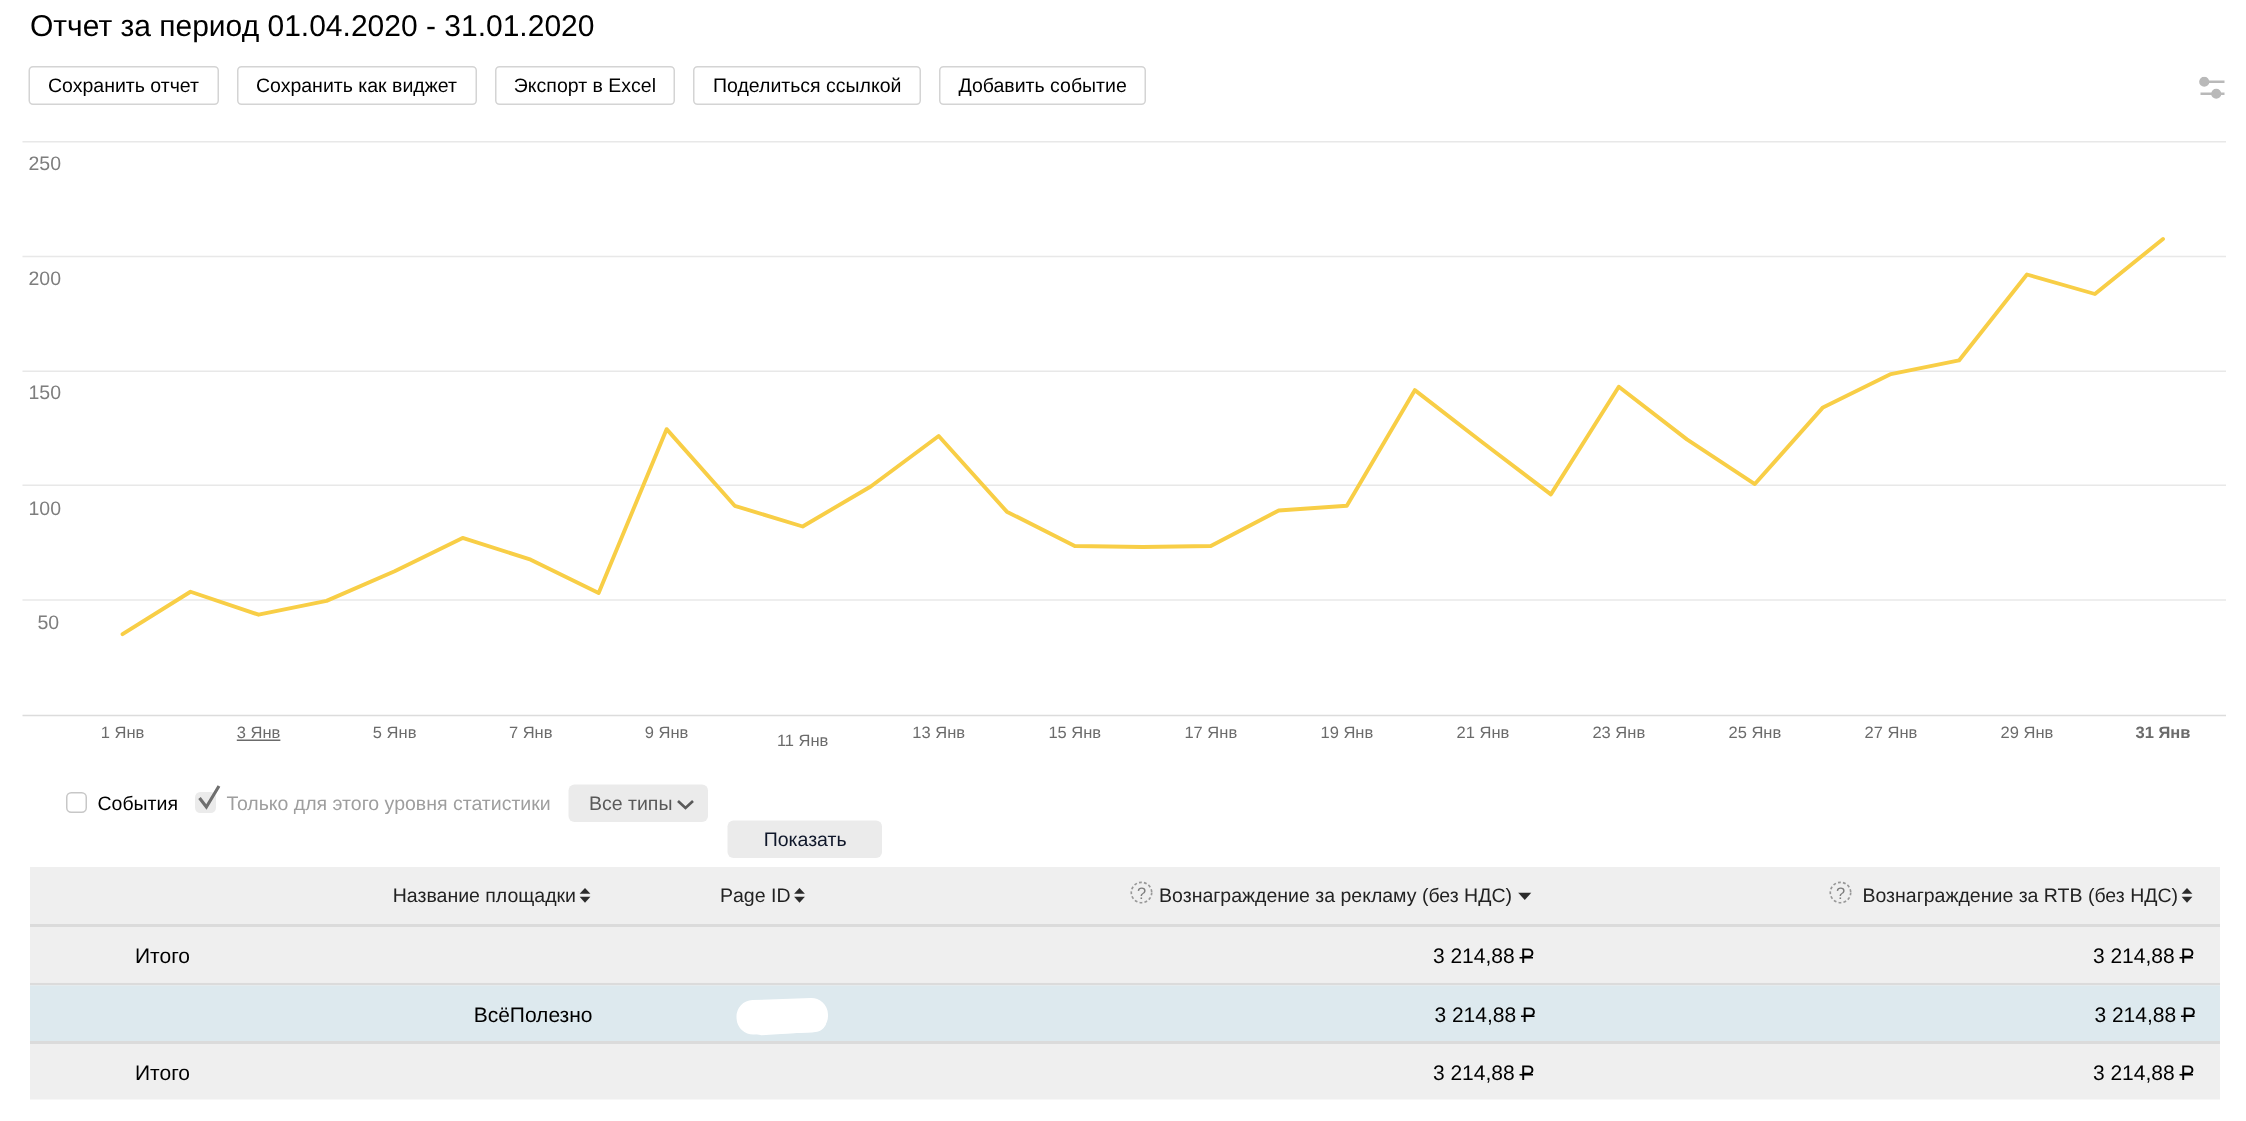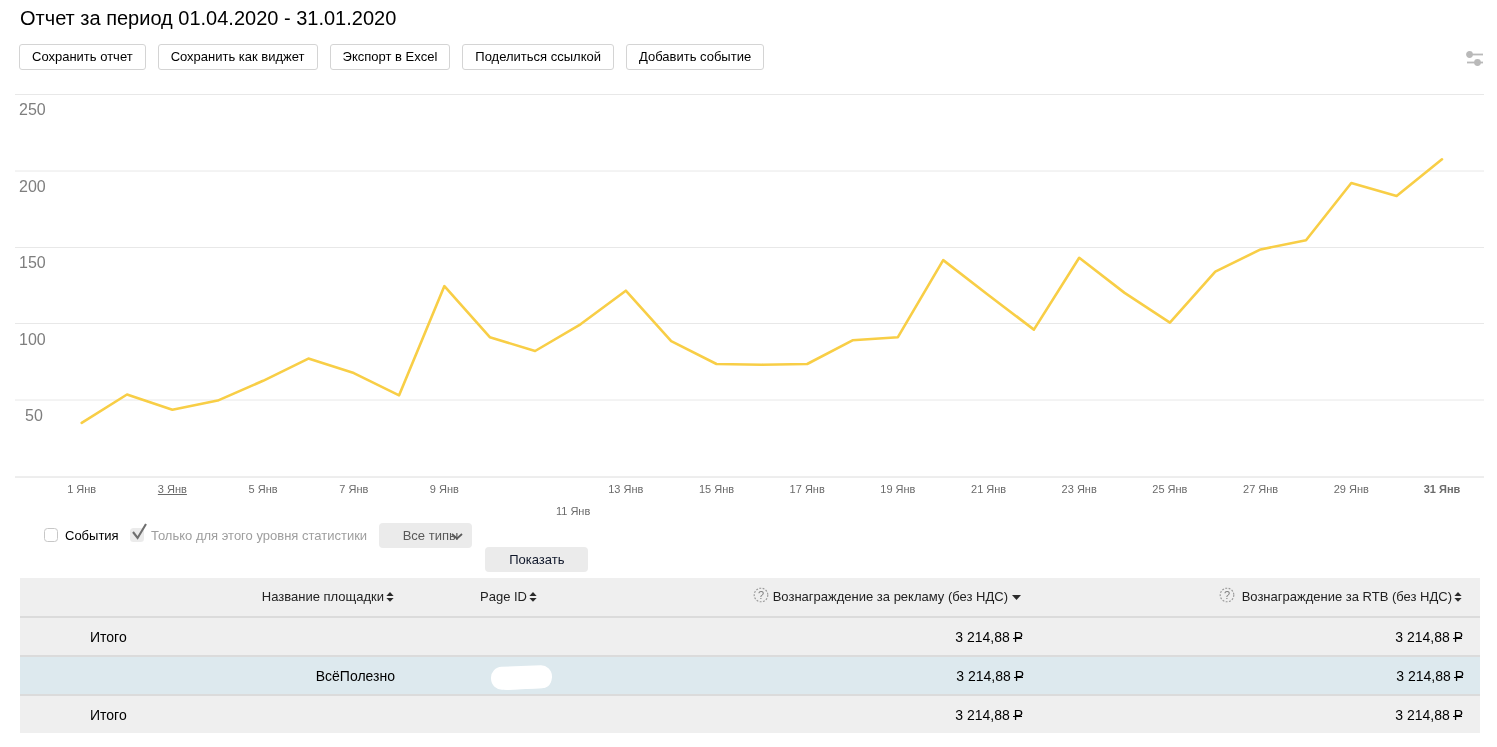--- a/index.html
+++ b/index.html
@@ -9,21 +9,21 @@
   
   .title{left:20px;top:7px;font-size:20px;color:#000;}
   
   .btnrow{left:19px;top:44px;white-space:nowrap;}
   .btn{display:inline-block;box-sizing:border-box;height:26px;line-height:24px;
        padding:0 12px;margin-right:12px;border:1px solid #d4d4d4;border-radius:3px;
        background:#fff;font-size:13px;color:#000;text-align:center;}
   
   .gearpos{left:1466px;top:51px;}
   
-  .ylab{font-size:16px;color:#7e7e7e;}
+  .ylab{font-size:13px;color:#7e7e7e;}
   .xlab{font-size:11px;color:#6b6b6b;transform:translateX(-50%);white-space:nowrap;}
   
   .cbox{width:12px;height:12px;border:1px solid #c7c7c7;border-radius:3.5px;background:#fff;}
   .evlab{font-size:13px;color:#000;}
   .evlab2{font-size:13px;color:#9e9e9e;}
   .gbtn{box-sizing:border-box;height:25px;line-height:25px;border-radius:4px;
         background:#ebebeb;font-size:13px;text-align:center;}
   
   .trow{left:20px;width:1460px;background:#efefef;}
   .cell{position:absolute;font-size:14px;color:#000;white-space:nowrap;}
@@ -64,40 +64,40 @@
   <div class="abs ylab" style="left:19px;top:178px;">200</div>
   <div class="abs ylab" style="left:19px;top:254px;">150</div>
   <div class="abs ylab" style="left:19px;top:331px;">100</div>
   <div class="abs ylab" style="left:25px;top:407px;">50</div>
 
   <div class="abs xlab" style="left:81.7px;top:483px;">1&nbsp;Янв</div>
   <div class="abs xlab" style="left:172.4px;top:483px;text-decoration:underline;">3&nbsp;Янв</div>
   <div class="abs xlab" style="left:263.1px;top:483px;">5&nbsp;Янв</div>
   <div class="abs xlab" style="left:353.8px;top:483px;">7&nbsp;Янв</div>
   <div class="abs xlab" style="left:444.4px;top:483px;">9&nbsp;Янв</div>
-  <div class="abs xlab" style="left:535.1px;top:505px;margin-left:38px;">11&nbsp;Янв</div>
+  <div class="abs xlab" style="left:535.1px;top:488px;">11&nbsp;Янв</div>
   <div class="abs xlab" style="left:625.8px;top:483px;">13&nbsp;Янв</div>
   <div class="abs xlab" style="left:716.5px;top:483px;">15&nbsp;Янв</div>
   <div class="abs xlab" style="left:807.2px;top:483px;">17&nbsp;Янв</div>
   <div class="abs xlab" style="left:897.9px;top:483px;">19&nbsp;Янв</div>
   <div class="abs xlab" style="left:988.6px;top:483px;">21&nbsp;Янв</div>
   <div class="abs xlab" style="left:1079.2px;top:483px;">23&nbsp;Янв</div>
   <div class="abs xlab" style="left:1169.9px;top:483px;">25&nbsp;Янв</div>
   <div class="abs xlab" style="left:1260.6px;top:483px;">27&nbsp;Янв</div>
   <div class="abs xlab" style="left:1351.3px;top:483px;">29&nbsp;Янв</div>
   <div class="abs xlab" style="left:1442.0px;top:483px;font-weight:bold;">31&nbsp;Янв</div>
 
   <div class="abs cbox" style="left:44px;top:528px;"></div>
   <div class="abs evlab" style="left:65px;top:528px;">События</div>
   <div class="abs" style="left:130px;top:528px;width:14px;height:14px;background:#ebebeb;border-radius:3.5px;"></div>
   <svg class="abs" style="left:130px;top:521px;" width="20" height="20" viewBox="0 0 20 20">
     <polyline points="3,11 7.6,17 16,3" fill="none" stroke="#6f6f6f" stroke-width="2.1"></polyline>
   </svg>
   <div class="abs evlab2" style="left:151px;top:528px;">Только для этого уровня статистики</div>
-  <div class="abs gbtn" style="left:378.7px;top:523px;width:93px;color:#595959;text-align:left;padding-left:24px;">Все типы<svg style="position:absolute;right:9px;top:10px;" width="12" height="7" viewBox="0 0 12 7">
+  <div class="abs gbtn" style="left:378.7px;top:523px;width:93px;color:#595959;text-align:left;padding-left:14px;">Все типы<svg style="position:absolute;right:9px;top:10px;" width="12" height="7" viewBox="0 0 12 7">
       <polyline points="1,1 6,5.6 11,1" fill="none" stroke="#5a5a5a" stroke-width="1.8"></polyline>
     </svg>
   </div>
   <div class="abs gbtn" style="left:485.3px;top:547px;width:103px;color:#0f172a;">Показать</div>
 
   <div class="abs" style="left:20px;top:616px;width:1460px;height:2px;background:#dbdbdb;"></div>
   <div class="abs" style="left:20px;top:655px;width:1460px;height:2px;background:#dbdbdb;"></div>
   <div class="abs" style="left:20px;top:694px;width:1460px;height:2px;background:#dbdbdb;"></div>
 
   <div class="abs trow" style="top:578px;height:38px;">

